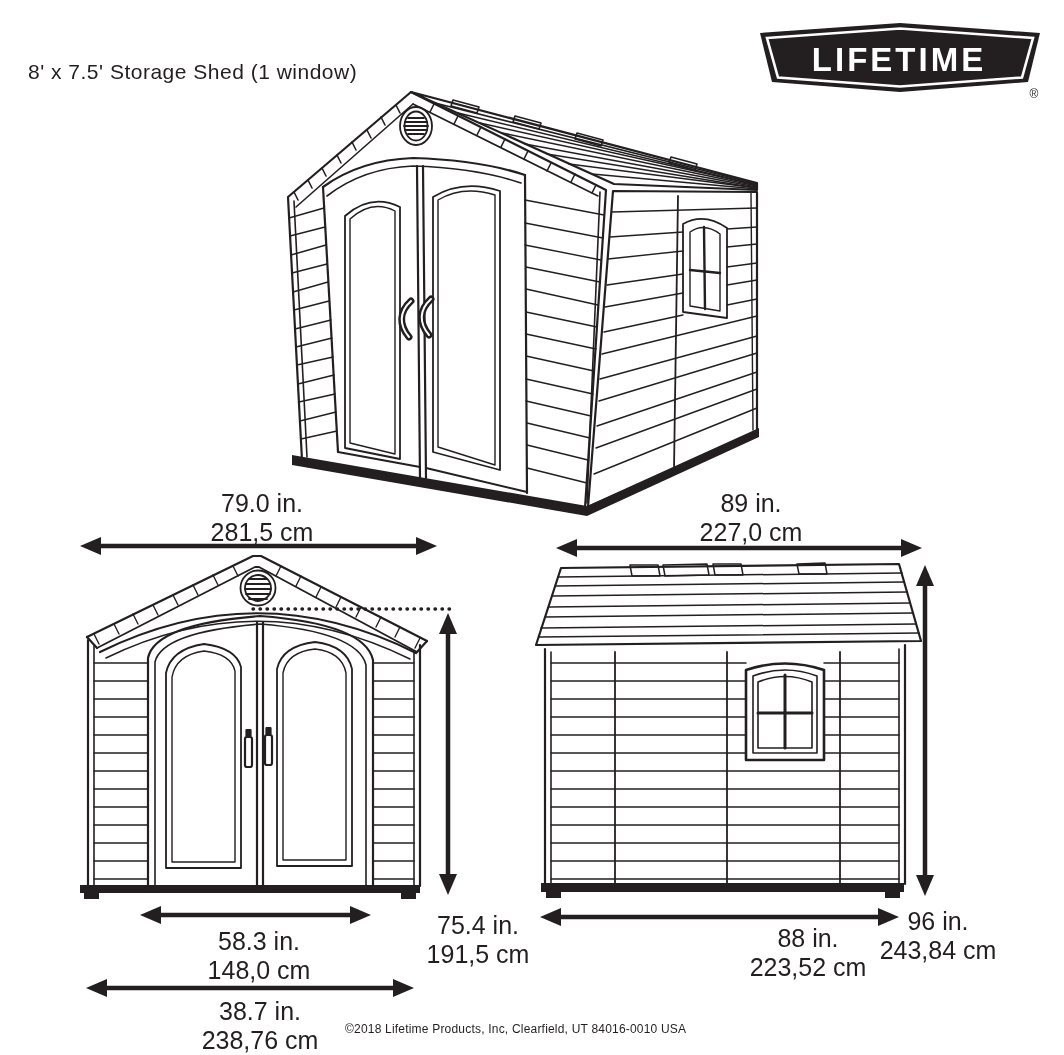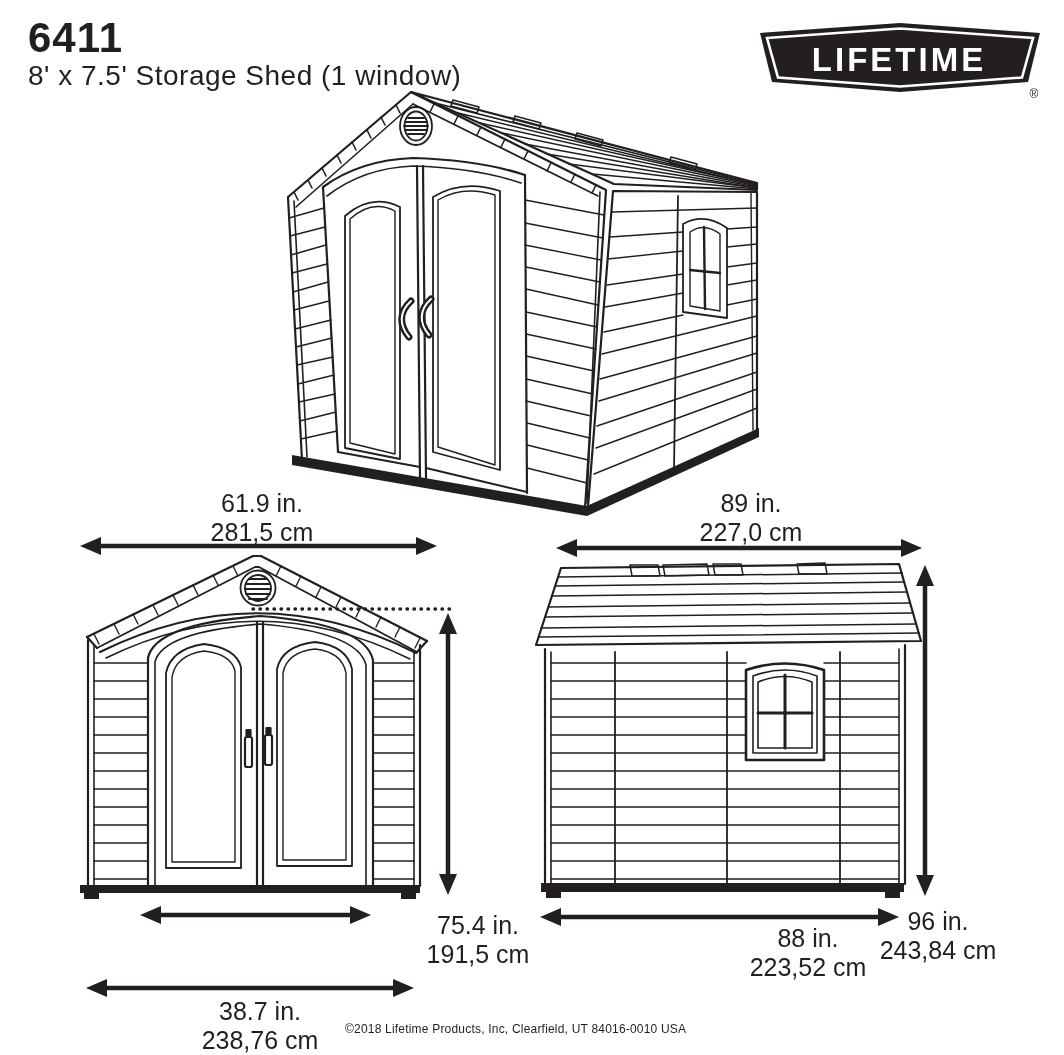--- a/index.html
+++ b/index.html
@@ -10,21 +10,21 @@
     font-family:"Liberation Sans", sans-serif;
     color:#231f20;
     overflow:hidden;
   }
   .model-number{
     position:absolute;left:28px;top:14px;
     font-size:42px;font-weight:700;letter-spacing:1px;
   }
   .subtitle{
     position:absolute;left:28px;top:60px;
-    font-size:28px;font-weight:400;letter-spacing:0.5px;
+    font-size:21px;font-weight:400;letter-spacing:0.5px;
   }
   .logo{position:absolute;left:752px;top:18px;}
   .art{position:absolute;left:0;top:0;}
   .dim-label{
     position:absolute;
     transform:translateX(-50%);
     text-align:center;
     font-size:25px;line-height:29px;
     white-space:nowrap;
   }
@@ -32,21 +32,20 @@
   .copyright{
     position:absolute;left:345px;top:1022px;
     font-size:12px;letter-spacing:0.2px;
   }
 </style>
 </head>
 <body>
 
 <div class="page">
 
-  <div class="model-number">6411</div>
   <div class="subtitle">8' x 7.5' Storage Shed (1 window)</div>
 
   <svg class="logo" width="292" height="84" viewBox="0 0 292 84">
     <polygon points="8,15 148,5 288,15 276,64 148,74 20,64" fill="#231f20"></polygon>
     <polygon points="15,20 148,10.5 281,20 270,59.5 148,68.5 26,59.5" fill="none" stroke="#ffffff" stroke-width="2.6"></polygon>
     <text x="147" y="53" text-anchor="middle" fill="#ffffff" font-family="Liberation Sans, sans-serif" font-size="33" font-weight="700" letter-spacing="3">LIFETIME</text>
     <text x="282" y="80" text-anchor="middle" fill="#231f20" font-family="Liberation Sans, sans-serif" font-size="12">®</text>
   </svg>
 
   <svg class="art" width="1064" height="1055" viewBox="0 0 1064 1055">
@@ -392,27 +391,31 @@
       </g>
       <g>
         <line x1="925" y1="584" x2="925" y2="877"></line>
         <polygon points="925,565 916,586 934,586" stroke="none"></polygon>
         <polygon points="925,896 916,875 934,875" stroke="none"></polygon>
       </g>
     </g>
   </svg>
 
   <div class="dim-label" style="left:262px;top:489px;">
-    <span>61.9 in.</span>
+    <span>79.0 in.</span>
     <span>281,5 cm</span>
   </div>
   <div class="dim-label" style="left:751px;top:489px;">
     <span>89 in.</span>
     <span>227,0 cm</span>
   </div>
+  <div class="dim-label" style="left:259px;top:927px;">
+    <span>58.3 in.</span>
+    <span>148,0 cm</span>
+  </div>
   <div class="dim-label" style="left:454px;top:911px;margin-left:24px;">
     <span>75.4 in.</span>
     <span>191,5 cm</span>
   </div>
   <div class="dim-label" style="left:260px;top:997px;">
     <span>38.7 in.</span>
     <span>238,76 cm</span>
   </div>
   <div class="dim-label" style="left:808px;top:924px;">
     <span>88 in.</span>

